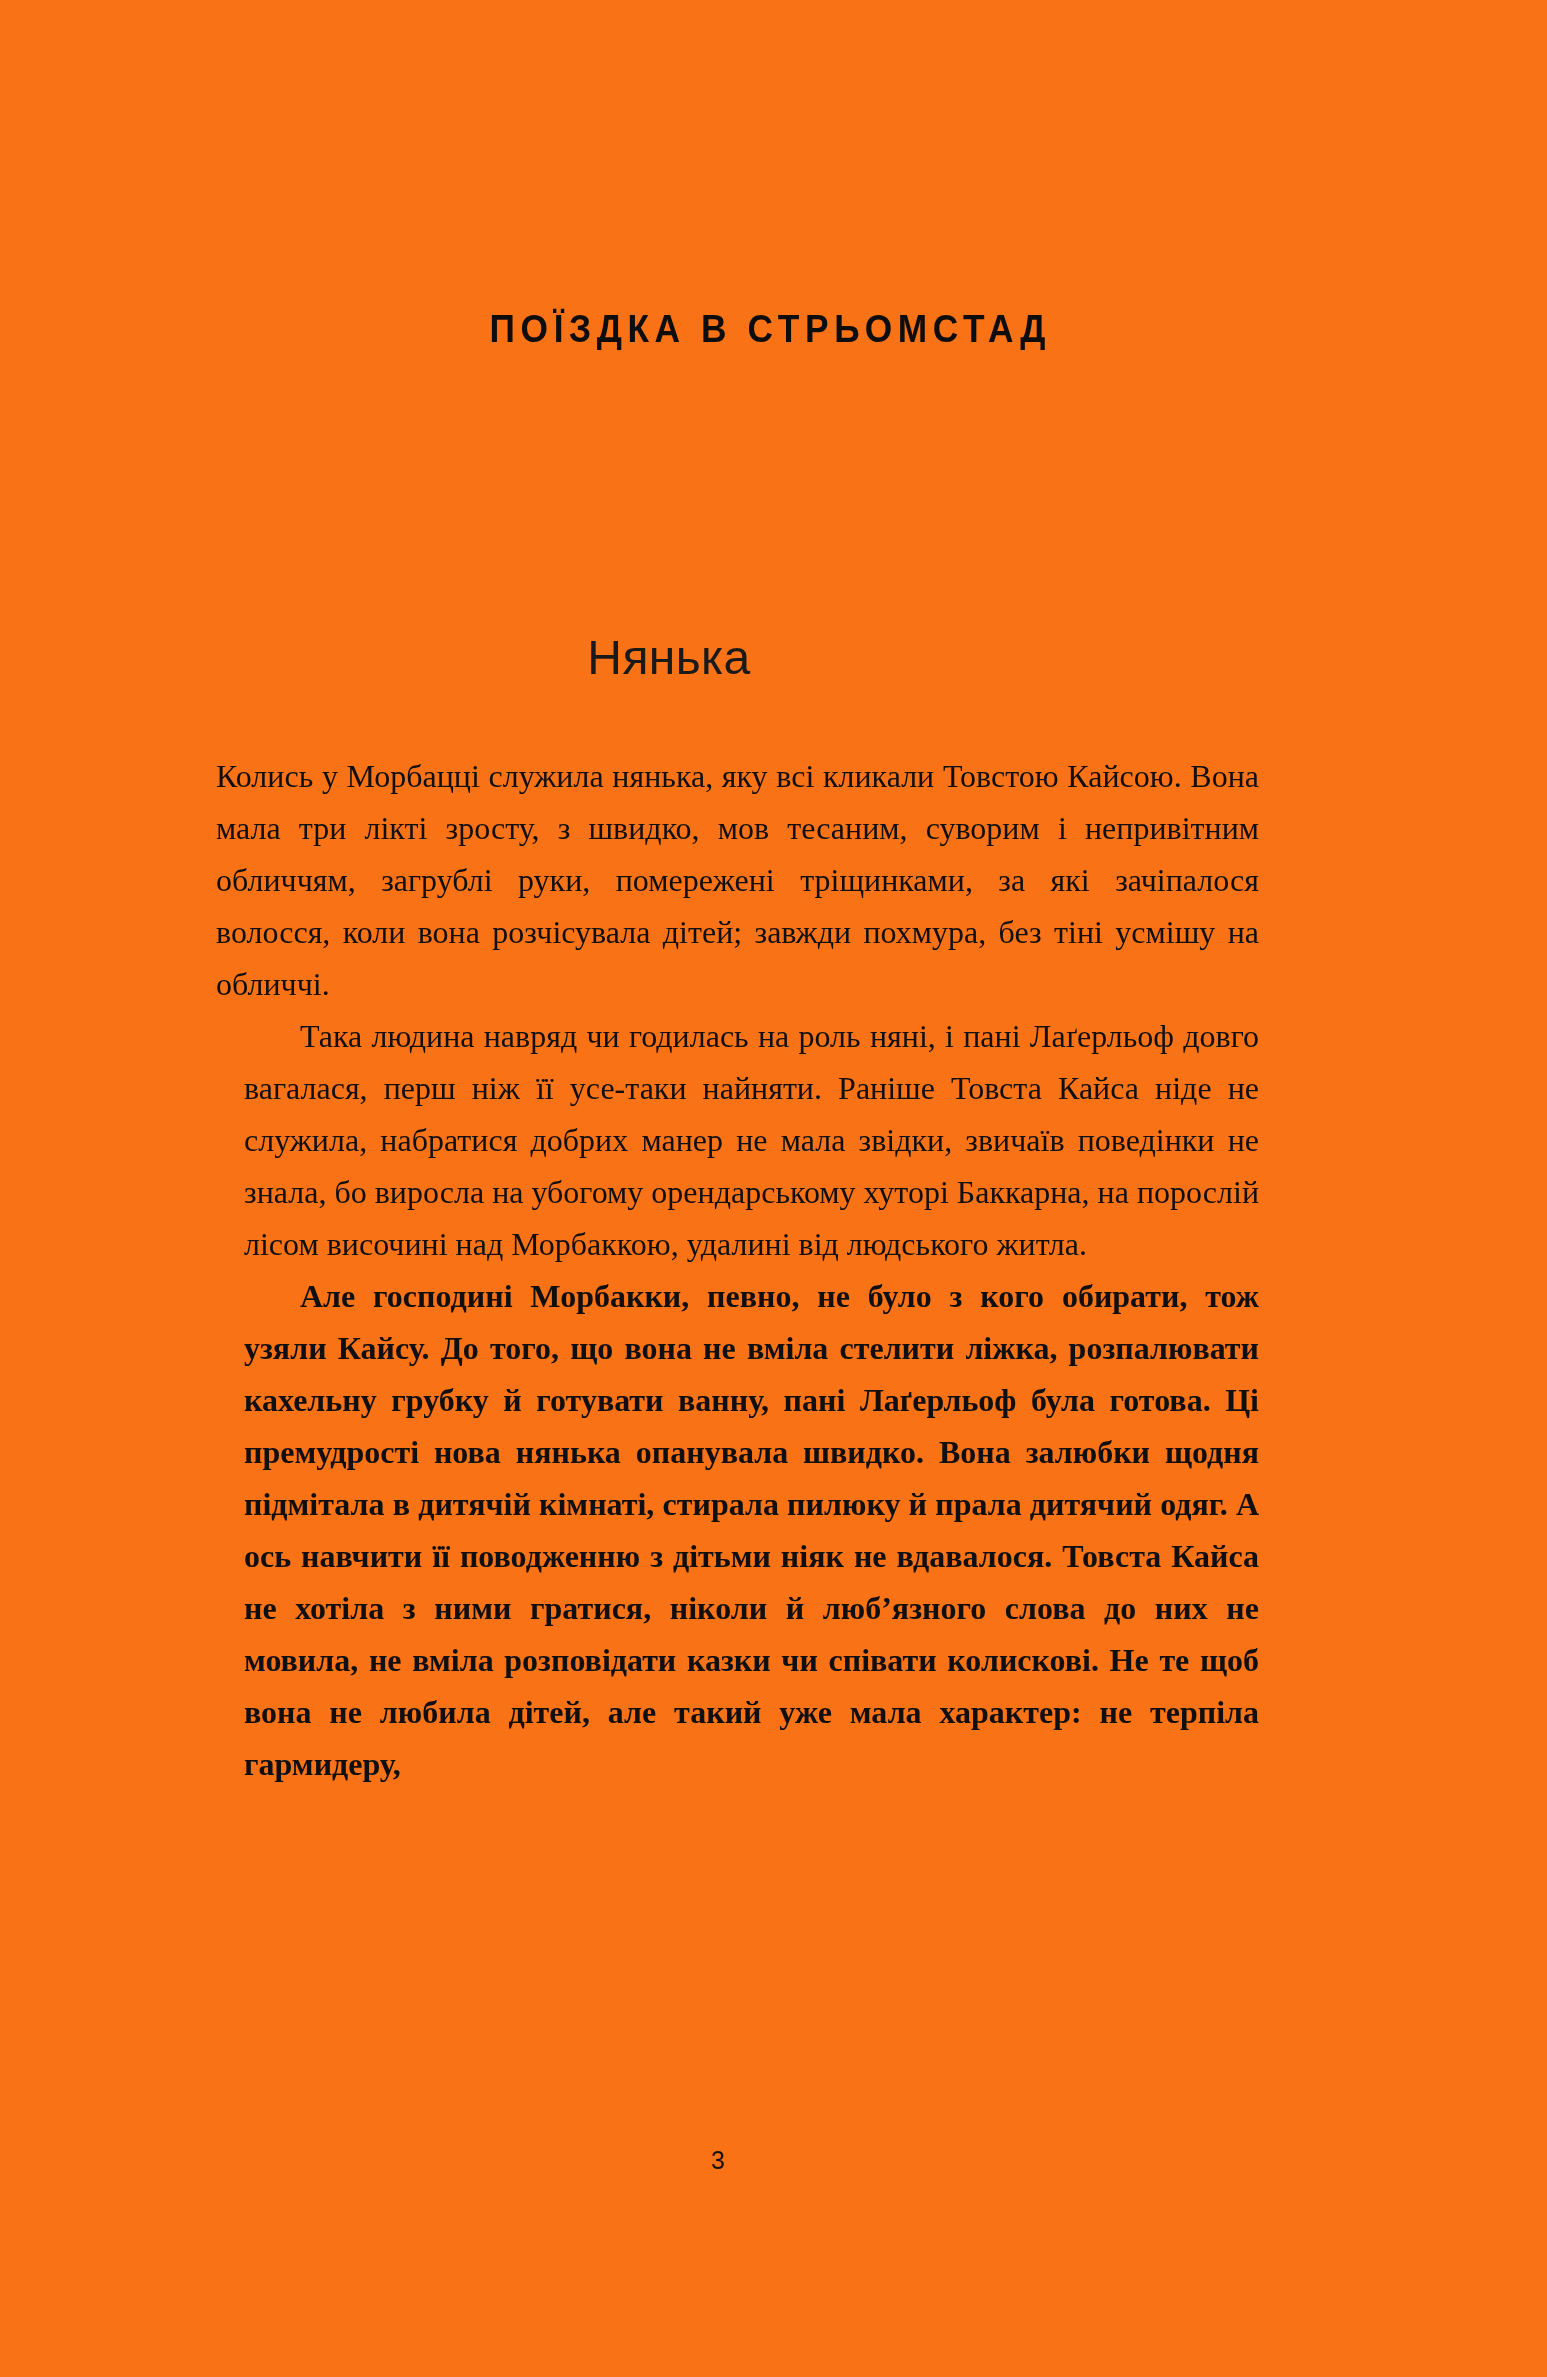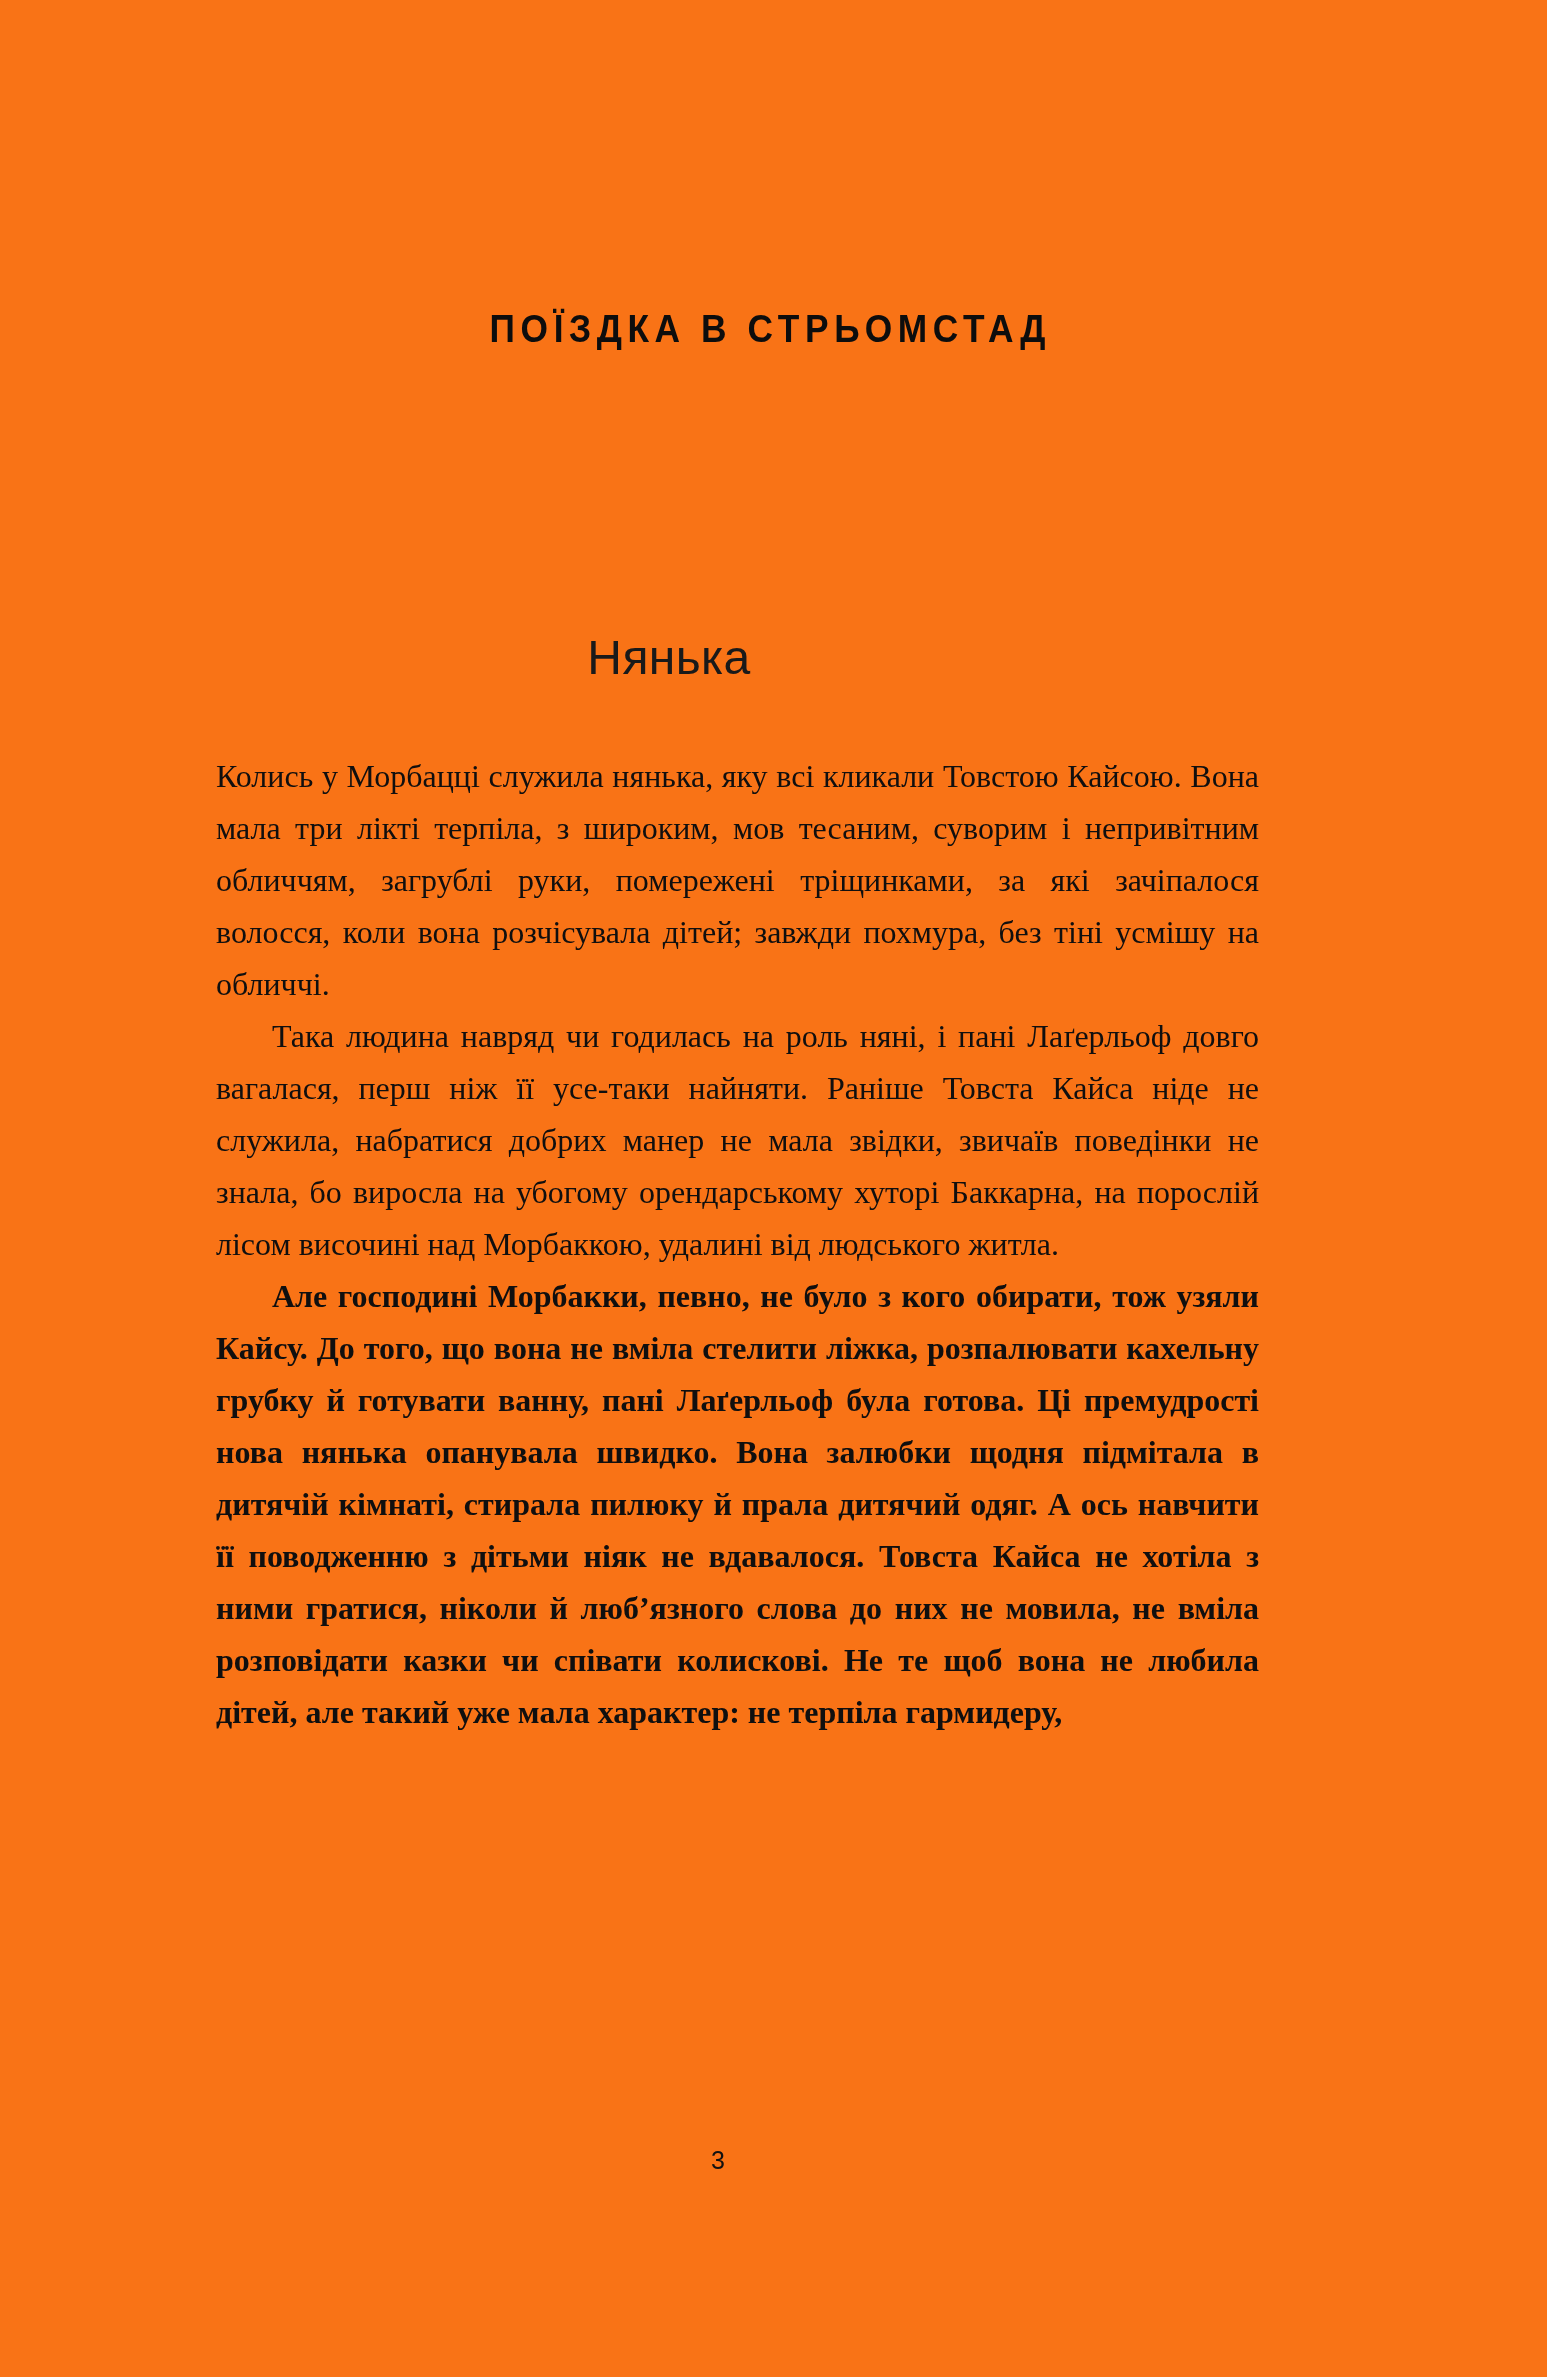--- a/index.html
+++ b/index.html
@@ -65,20 +65,21 @@
     text-justify: inter-word;
     -webkit-hyphens: manual;
     hyphens: manual;
   }
   .text-column p {
     margin: 0;
     text-indent: 0;
   }
   .text-column p.indent {
     text-indent: 56px;
+    margin-left: 28px;
   }
   
   .text-column p:last-child {
     text-align: justify;
     font-weight: bold;
   }
 
   
   .folio {
     position: absolute;
@@ -96,21 +97,21 @@
 </head>
 <body>
 
 <div class="page">
 
   <h1 class="part-title">ПОЇЗДКА В СТРЬОМСТАД</h1>
 
   <h2 class="chapter-title">Нянька</h2>
 
   <div class="text-column">
-    <p>Колись у Морбацці служила нянька, яку всі кликали Товстою Кайсою. Вона мала три лікті терпіла, з широким, мов тесаним, суворим і непривітним обличчям, загрублі руки, помережені тріщинками, за які зачіпалося волосся, коли вона розчісувала дітей; завжди похмура, без тіні усмішу на обличчі.</p>
+    <p>Колись у Морбацці служила нянька, яку всі кликали Товстою Кайсою. Вона мала три лікті зросту, з швидко, мов тесаним, суворим і непривітним обличчям, загрублі руки, помережені тріщинками, за які зачіпалося волосся, коли вона розчісувала дітей; завжди похмура, без тіні усмішу на обличчі.</p>
     <p class="indent">Така людина навряд чи годилась на роль няні, і пані Лаґерльоф довго вагалася, перш ніж її усе-таки найняти. Раніше Товста Кайса ніде не служила, набратися добрих манер не мала звідки, звичаїв поведінки не знала, бо виросла на убогому орендарському хуторі Баккарна, на порослій лісом височині над Морбаккою, удалині від людського житла.</p>
     <p class="indent">Але господині Морбакки, певно, не було з кого обирати, тож узяли Кайсу. До того, що вона не вміла стелити ліжка, розпалювати кахельну грубку й готувати ванну, пані Лаґерльоф була готова. Ці премудрості нова нянька опанувала швидко. Вона залюбки щодня підмітала в дитячій кімнаті, стирала пилюку й прала дитячий одяг. А ось навчити її поводженню з дітьми ніяк не вдавалося. Товста Кайса не хотіла з ними гратися, ніколи й люб’язного слова до них не мовила, не вміла розповідати казки чи співати колискові. Не те щоб вона не любила дітей, але такий уже мала характер: не терпіла гармидеру,</p>
   </div>
 
   <div class="folio">3</div>
 
 </div>
 
 
 </body></html>

